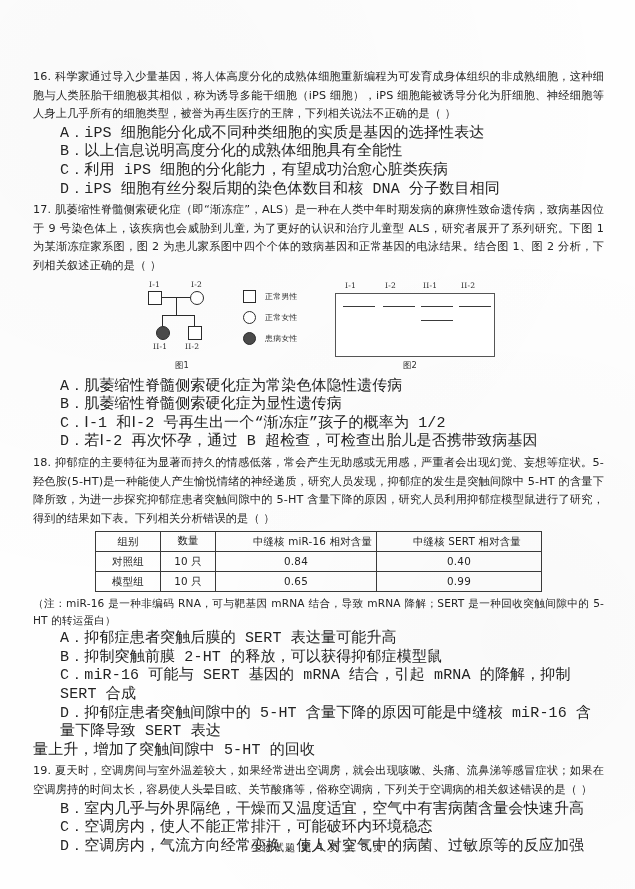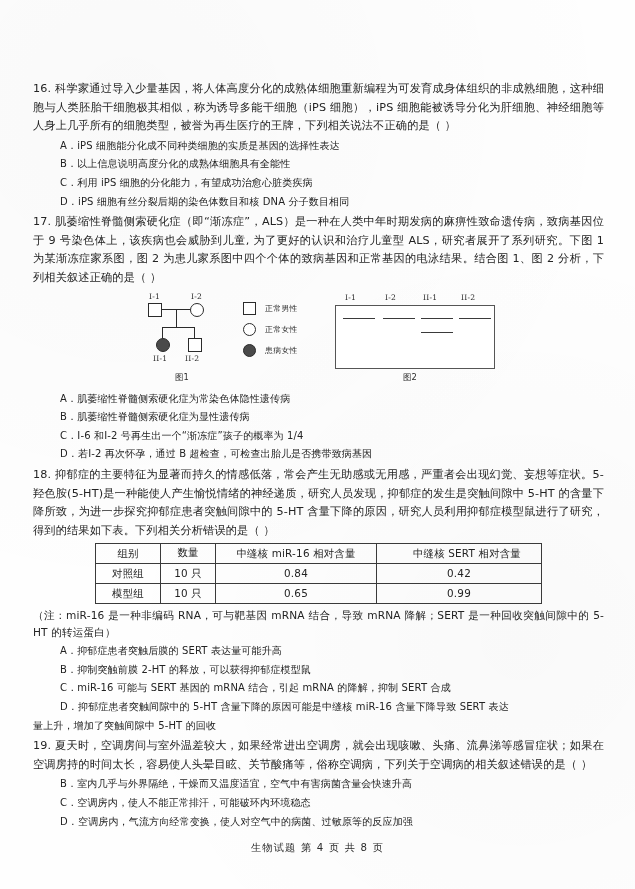--- a/index.html
+++ b/index.html
@@ -23,42 +23,42 @@
     background:
       radial-gradient(circle at 20% 12%, rgba(0,0,0,0.020) 0%, rgba(0,0,0,0) 55%),
       radial-gradient(circle at 82% 72%, rgba(0,0,0,0.018) 0%, rgba(0,0,0,0) 50%),
       #fefefe;
   }
   .content {
     position: absolute;
     left: 33px;
     top: 68px;
     width: 571px;
-    margin-top: 12px;
   }
   .q {
     margin-bottom: 2px;
   }
   .qtext {
     font-size: 11.2px;
     line-height: 18.6px;
     text-align: justify;
     text-justify: inter-character;
     letter-spacing: 0.15px;
     color: #232323;
   }
   .opts {
     margin-top: 1px;
   }
   .opt {
-    font-size: 10px;
+    font-size: 15px;
     line-height: 18.6px;
     padding-left: 27px;
     letter-spacing: 0.15px;
     color: #232323;
+    font-family: Liberation Mono, monospace;
   }
   .opt.cont {
     padding-left: 0;
     text-indent: 0;
   }
   
   .figs {
     position: relative;
     height: 96px;
     margin: 4px 0 2px 0;
@@ -186,21 +186,21 @@
   table.data th, table.data td {
     border: 1px solid #3a3a3a;
     text-align: center;
     padding: 2px 4px;
     font-weight: normal;
     line-height: 15px;
     letter-spacing: 0.2px;
   }
   table.data .c-group { width: 56px; }
   table.data .c-count { width: 46px; font-family: Liberation Mono, monospace; }
-  table.data .c-mir { width: 152px; }
+  table.data .c-mir { width: 152px; text-align: right; }
   table.data .c-sert { width: 140px; padding-left: 20px; }
   .note {
     font-size: 10.6px;
     line-height: 17px;
     letter-spacing: 0.15px;
     color: #232323;
     text-align: justify;
   }
   .footer {
     position: absolute;
@@ -289,21 +289,21 @@
           </div>
 
           <div class="figcap" style="left:70px; top:80px;">图2</div>
         </div>
 
       </div>
 
       <div class="opts">
         <div class="opt">A．肌萎缩性脊髓侧索硬化症为常染色体隐性遗传病</div>
         <div class="opt">B．肌萎缩性脊髓侧索硬化症为显性遗传病</div>
-        <div class="opt">C．Ⅰ-6 和Ⅰ-2 号再生出一个“渐冻症”孩子的概率为 1/4</div>
+        <div class="opt">C．Ⅰ-1 和Ⅰ-2 号再生出一个“渐冻症”孩子的概率为 1/2</div>
         <div class="opt">D．若Ⅰ-2 再次怀孕，通过 B 超检查，可检查出胎儿是否携带致病基因</div>
       </div>
     </div>
 
     <div class="q">
       <div class="qtext">18. 抑郁症的主要特征为显著而持久的情感低落，常会产生无助感或无用感，严重者会出现幻觉、妄想等症状。5-羟色胺(5-HT)是一种能使人产生愉悦情绪的神经递质，研究人员发现，抑郁症的发生是突触间隙中 5-HT 的含量下降所致，为进一步探究抑郁症患者突触间隙中的 5-HT 含量下降的原因，研究人员利用抑郁症模型鼠进行了研究，得到的结果如下表。下列相关分析错误的是（    ）</div>
 
       <div class="tablewrap">
         <table class="data">
           <thead>
@@ -312,21 +312,21 @@
               <th class="c-count">数量</th>
               <th class="c-mir">中缝核 miR-16 相对含量</th>
               <th class="c-sert">中缝核 SERT 相对含量</th>
             </tr>
           </thead>
           <tbody>
             <tr>
               <td>对照组</td>
               <td>10 只</td>
               <td>0.84</td>
-              <td>0.42</td>
+              <td>0.40</td>
             </tr>
             <tr>
               <td>模型组</td>
               <td>10 只</td>
               <td>0.65</td>
               <td>0.99</td>
             </tr>
           </tbody>
         </table>
       </div>

